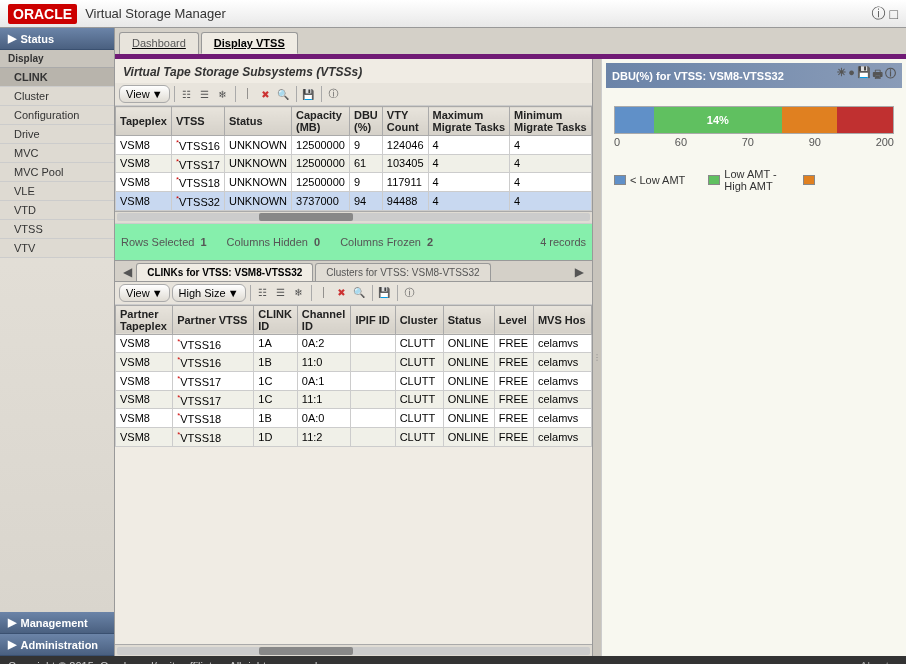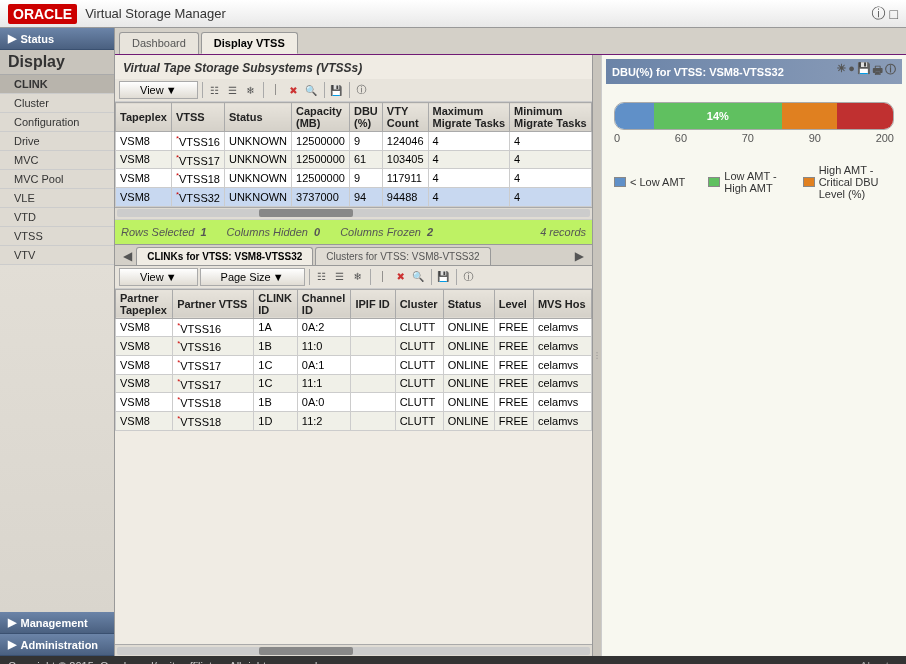--- a/index.html
+++ b/index.html
@@ -49,21 +49,21 @@
       align-items: center;
       gap: 4px;
       border-bottom: 1px solid #3a5070;
     }
     .sidebar-section.status { margin-bottom: 0; }
     .sidebar-display-header {
       background: #c8c4bc;
       color: #333;
       padding: 3px 8px;
       font-weight: bold;
-      font-size: 16px;
+      font-size: 10px;
       border-bottom: 1px solid #aaa;
     }
     .sidebar-item {
       padding: 3px 8px 3px 14px;
       color: #333;
       cursor: pointer;
       border-bottom: 1px solid #ccc;
       background: #dedad2;
     }
     .sidebar-item.active { background: #b8b4ac; font-weight: bold; }
@@ -75,23 +75,24 @@
       background: #f0ece4;
       display: flex;
       flex-direction: column;
       overflow: hidden;
     }
 
     
     #tabs {
       display: flex;
       background: #d4d0c8;
-      border-bottom: 1px solid #701a75;
+      border-bottom: 5px solid #701a75;
       padding-top: 4px;
       padding-left: 4px;
+      text-decoration: underline;
     }
     .tab {
       padding: 4px 12px;
       border: 1px solid #999;
       border-bottom: none;
       cursor: pointer;
       font-size: 11px;
       background: #e8e4dc;
       margin-right: 2px;
       border-radius: 3px 3px 0 0;
@@ -144,24 +145,24 @@
       display: flex;
       align-items: center;
       padding: 2px 4px;
       gap: 2px;
       background: #e8e4dc;
       border-bottom: 1px solid #ccc;
     }
     .toolbar-btn {
       background: linear-gradient(to bottom, #fff 0%, #e0dcd4 100%);
       border: 1px solid #aaa;
-      padding: 2px 20px;
+      padding: 2px 6px;
       cursor: pointer;
       font-size: 10px;
-      border-radius: 0;
+      border-radius: 6px;
       display: flex;
       align-items: center;
       gap: 2px;
     }
     .toolbar-icon {
       width: 16px;
       height: 16px;
       display: inline-flex;
       align-items: center;
       justify-content: center;
@@ -198,28 +199,27 @@
     .data-table tr:nth-child(even) td { background: #f0f0e8; }
     .data-table tr.selected td { background: #c8d8f0; }
 
     .table-container {
       overflow: auto;
       flex: 1;
     }
 
     
     .status-bar {
-      background: #bef264;
+      background: #86efac;
       border-top: 1px solid #ccc;
-      padding: 6px 6px;
+      padding: 12px 6px;
       font-size: 10px;
       color: #555;
       display: flex;
       gap: 20px;
-      font-style: italic;
     }
 
     
     #top-table-panel {
       display: flex;
       flex-direction: column;
       border-bottom: 1px solid #999;
       max-height: 200px;
     }
     #bottom-panels {
@@ -283,21 +283,21 @@
       flex-direction: column;
     }
     #dbu-bar-container {
       margin: 10px 0;
     }
     #dbu-bar {
       height: 28px;
       display: flex;
       border: 1px solid #aaa;
       overflow: hidden;
-      border-radius: 10px;
+      border-radius: 0;
     }
     .dbu-seg-blue { background: #6090c8; flex: 14; }
     .dbu-seg-green { background: #60c060; flex: 46; position: relative; display: flex; align-items: center; justify-content: center; color: white; font-weight: bold; font-size: 11px; }
     .dbu-seg-orange { background: #e08020; flex: 20; }
     .dbu-seg-red { background: #c03030; flex: 20; }
     #dbu-scale {
       display: flex;
       justify-content: space-between;
       font-size: 9px;
       color: #555;
@@ -540,21 +540,21 @@
             <div class="sub-tab">Clusters for VTSS: VSM8-VTSS32</div>
             <span class="sub-tab-end-arrow">▶</span>
           </div>
 
           <div class="toolbar">
             <button class="toolbar-btn">
               <span>View</span>
               <span>▼</span>
             </button>
             <button class="toolbar-btn">
-              <span>Page Size</span>
+              <span>High Size</span>
               <span>▼</span>
             </button>
             <div class="toolbar-sep"></div>
             <span class="toolbar-icon">☷</span>
             <span class="toolbar-icon">☰</span>
             <span class="toolbar-icon">❄</span>
             <div class="toolbar-sep"></div>
             <span class="toolbar-icon">⏐</span>
             <span class="toolbar-icon" style="color:#cc3333;">✖</span>
             <span class="toolbar-icon">🔍</span>
@@ -692,21 +692,20 @@
             <div class="legend-item">
               <div class="legend-color" style="background:#6090c8;"></div>
               <span>&lt; Low AMT</span>
             </div>
             <div class="legend-item">
               <div class="legend-color" style="background:#60c060;"></div>
               <span>Low AMT - High AMT</span>
             </div>
             <div class="legend-item">
               <div class="legend-color" style="background:#e08020;"></div>
-              <span>High AMT - Critical DBU Level (%)</span>
             </div>
           </div>
         </div>
       </div>
 
     </div>
   </div>
 </div>
 
 <div id="footer">

